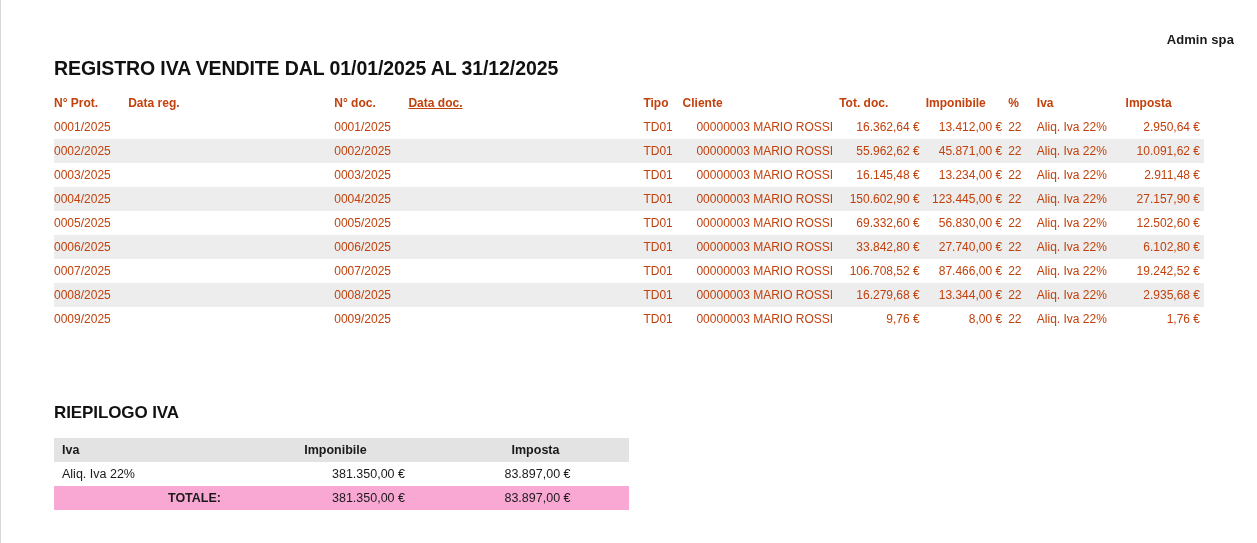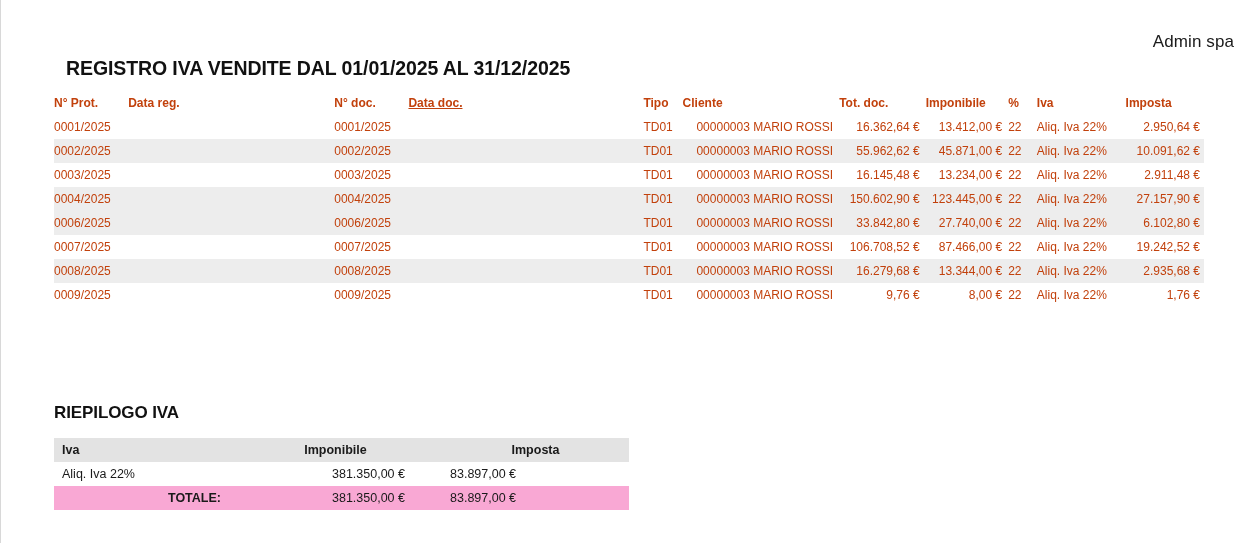--- a/index.html
+++ b/index.html
@@ -21,35 +21,34 @@
     left: 0;
     top: 0;
     width: 1px;
     height: 543px;
     background: #d8d8d8;
   }
   .company-name {
     position: absolute;
     right: 23px;
     top: 32px;
-    font-size: 17px;
-    font-weight: normal;
+    font-size: 13px;
+    font-weight: bold;
     color: #1a1a1a;
     letter-spacing: 0.1px;
   }
   .doc-title {
     position: absolute;
     left: 54px;
     top: 57px;
     font-size: 19.5px;
     font-weight: bold;
     color: #111;
     letter-spacing: -0.1px;
     white-space: nowrap;
-    margin-left: 12px;
   }
 
   
   table.register {
     position: absolute;
     left: 54px;
     top: 93px;
     width: 1150px;
     border-collapse: collapse;
     font-size: 12px;
@@ -114,21 +113,21 @@
   }
   table.riepilogo td {
     padding: 5px 8px;
     white-space: nowrap;
   }
   table.riepilogo th.rh-iva { text-align: left;  width: 175px; }
   table.riepilogo th.rh-imp { text-align: center; width: 213px; }
   table.riepilogo th.rh-ims { text-align: center; width: 187px; }
   table.riepilogo td.rc-iva { text-align: left; }
   table.riepilogo td.rc-imp { text-align: right; padding-right: 37px; }
-  table.riepilogo td.rc-ims { text-align: left; padding-right: 4px; }
+  table.riepilogo td.rc-ims { text-align: center; padding-right: 4px; }
   table.riepilogo tr.total-row {
     background: #f9a8d4;
   }
   table.riepilogo tr.total-row td.rc-iva {
     text-align: right;
     font-weight: bold;
     padding-right: 8px;
   }
   table.riepilogo tr.total-row td.rc-imp,
   table.riepilogo tr.total-row td.rc-ims {
@@ -213,20 +212,33 @@
         <td class="c-datadoc"></td>
         <td class="c-tipo">TD01</td>
         <td class="c-cliente">00000003 MARIO ROSSI</td>
         <td class="c-totdoc">150.602,90 €</td>
         <td class="c-imponibile">123.445,00 €</td>
         <td class="c-perc">22</td>
         <td class="c-iva">Aliq. Iva 22%</td>
         <td class="c-imposta">27.157,90 €</td>
       </tr>
 
+      <tr>
+        <td class="c-prot">0005/2025</td>
+        <td class="c-datareg"></td>
+        <td class="c-ndoc">0005/2025</td>
+        <td class="c-datadoc"></td>
+        <td class="c-tipo">TD01</td>
+        <td class="c-cliente">00000003 MARIO ROSSI</td>
+        <td class="c-totdoc">69.332,60 €</td>
+        <td class="c-imponibile">56.830,00 €</td>
+        <td class="c-perc">22</td>
+        <td class="c-iva">Aliq. Iva 22%</td>
+        <td class="c-imposta">12.502,60 €</td>
+      </tr>
 
       <tr class="alt">
         <td class="c-prot">0006/2025</td>
         <td class="c-datareg"></td>
         <td class="c-ndoc">0006/2025</td>
         <td class="c-datadoc"></td>
         <td class="c-tipo">TD01</td>
         <td class="c-cliente">00000003 MARIO ROSSI</td>
         <td class="c-totdoc">33.842,80 €</td>
         <td class="c-imponibile">27.740,00 €</td>

